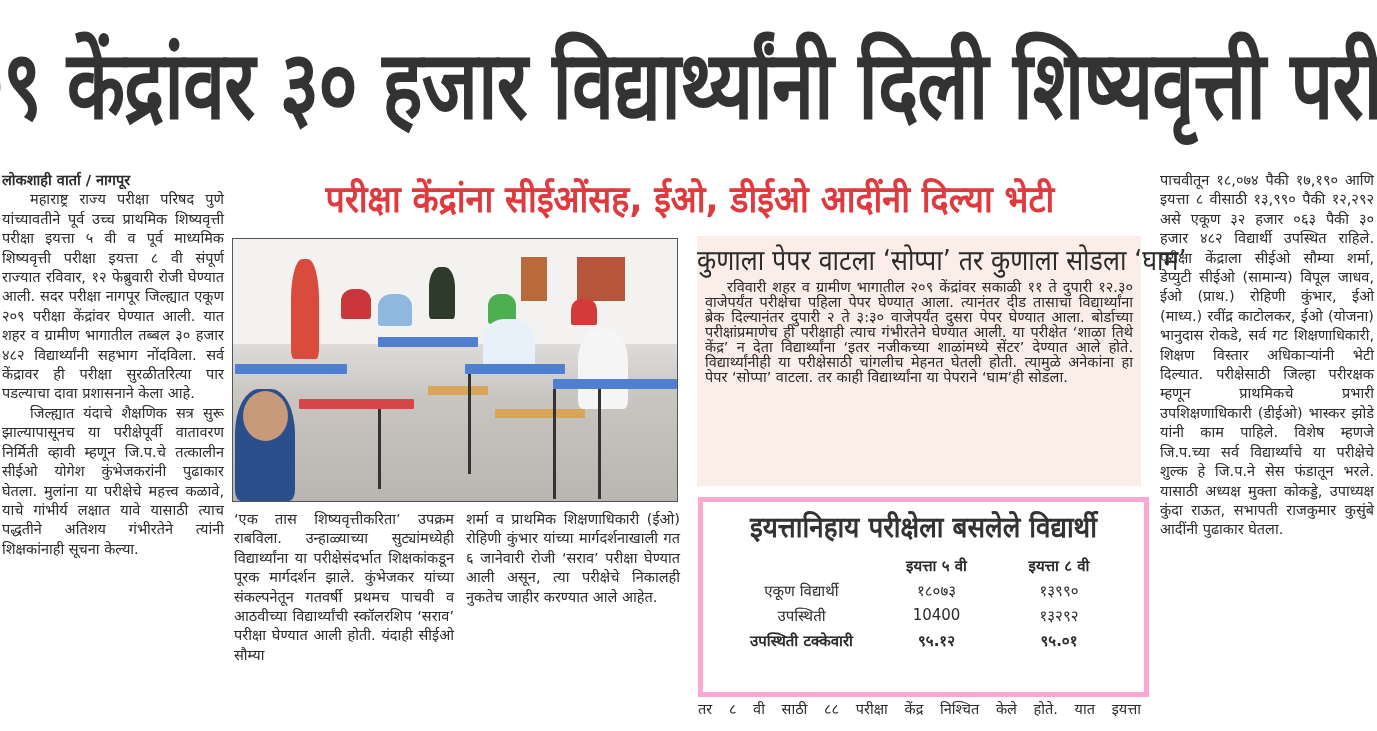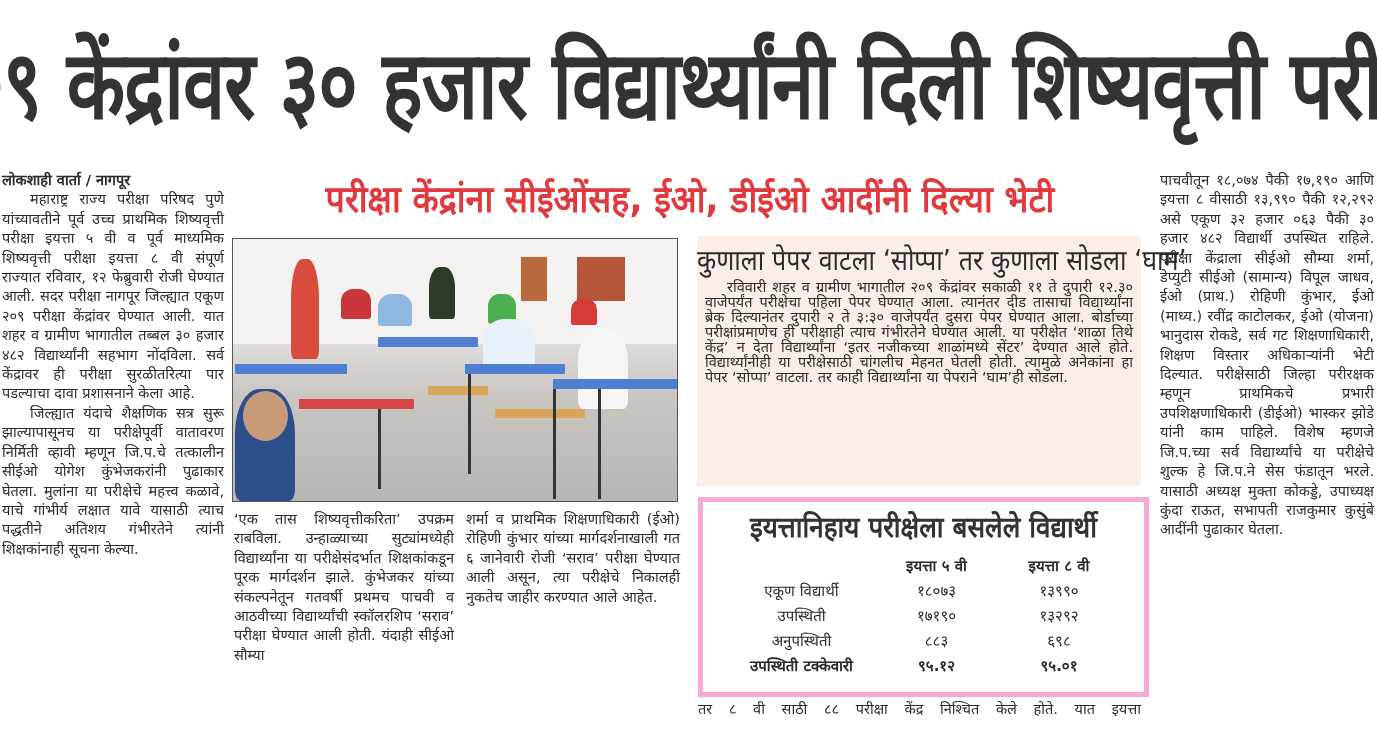--- a/index.html
+++ b/index.html
@@ -111,27 +111,22 @@
       <th class="c2">इयत्ता ५ वी</th>
       <th class="c3">इयत्ता ८ वी</th>
     </tr>
     <tr>
       <td>एकूण विद्यार्थी</td>
       <td>१८०७३</td>
       <td>१३९९०</td>
     </tr>
     <tr>
       <td>उपस्थिती</td>
-      <td>१७१९०</td>
+      <td>10400</td>
       <td>१३२९२</td>
-    </tr>
-    <tr>
-      <td>अनुपस्थिती</td>
-      <td>८८३</td>
-      <td>६९८</td>
     </tr>
     <tr class="bold">
       <td>उपस्थिती टक्केवारी</td>
       <td>९५.१२</td>
       <td>९५.०१</td>
     </tr>
   </tbody>
     </table>
 </div>
 

